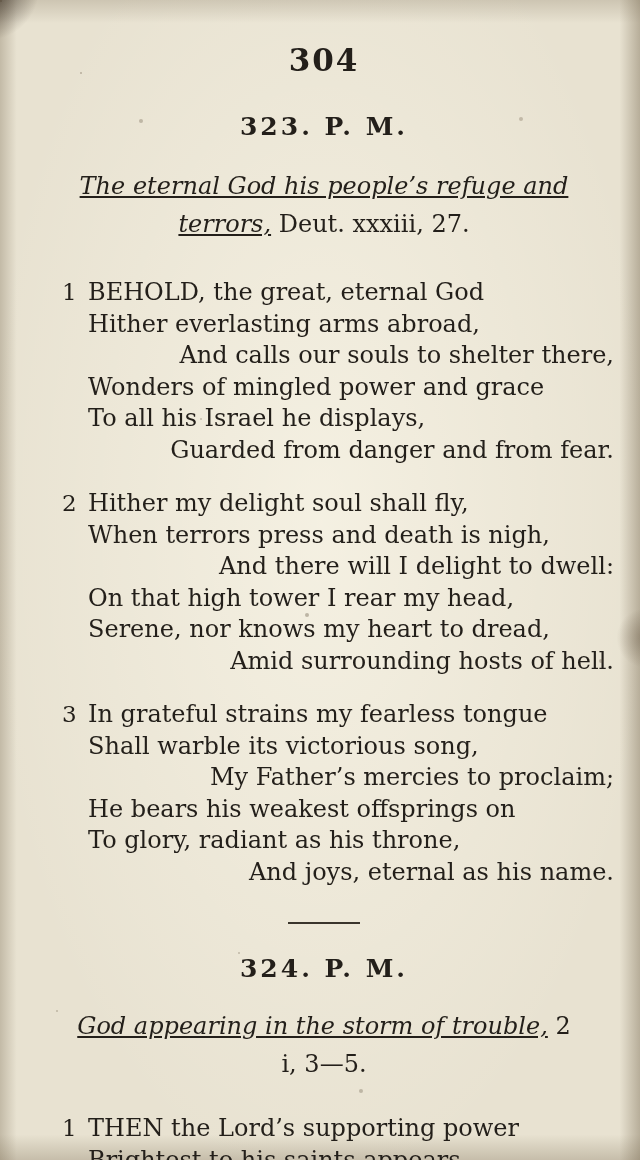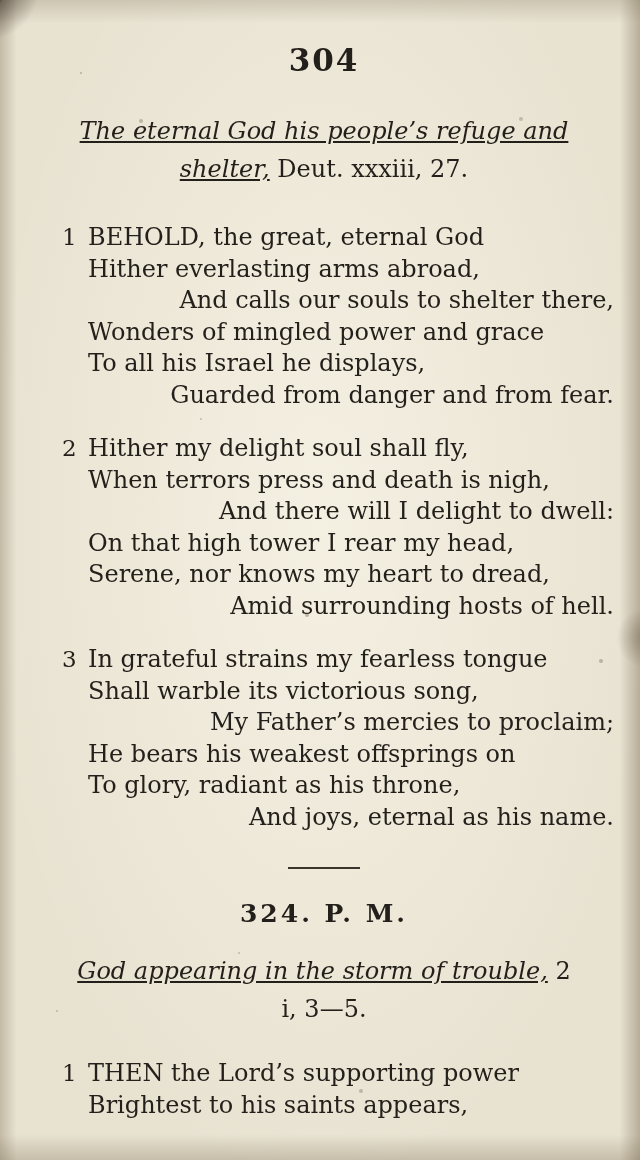--- a/index.html
+++ b/index.html
@@ -65,23 +65,24 @@
 </style>
 </head>
 <body>
 
 <div class="page">
   <div class="speckles"></div>
 
   <div class="page-number">304</div>
 
   <section>
+    <h2 class="hymn-title">323. P. M.</h2>
 
     <p class="subtitle"><span class="it">The eternal God his people’s refuge and</span><br>
-      <span class="it">shelter,</span><span> Deut. xxxiii, 27.</span></p>
+      <span class="it">terrors,</span><span> Deut. xxxiii, 27.</span></p>
 
     <div class="verses">
 
       <div class="verse">
         <p class="vline first"><span class="vnum">1</span><span>BEHOLD, the great, eternal God</span></p>
         <p class="vline">Hither everlasting arms abroad,</p>
         <p class="vline indent">And calls our souls to shelter there,</p>
         <p class="vline">Wonders of mingled power and grace</p>
         <p class="vline">To all his Israel he displays,</p>
         <p class="vline indent">Guarded from danger and from fear.</p>

